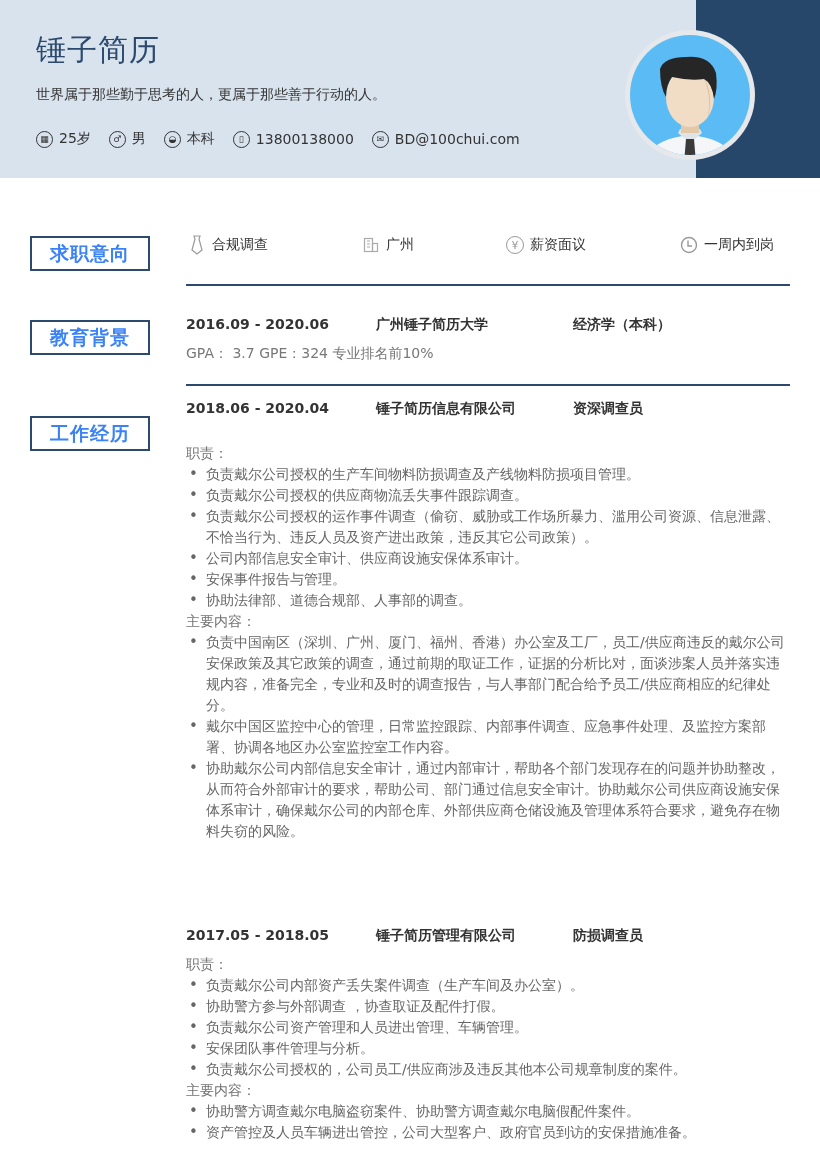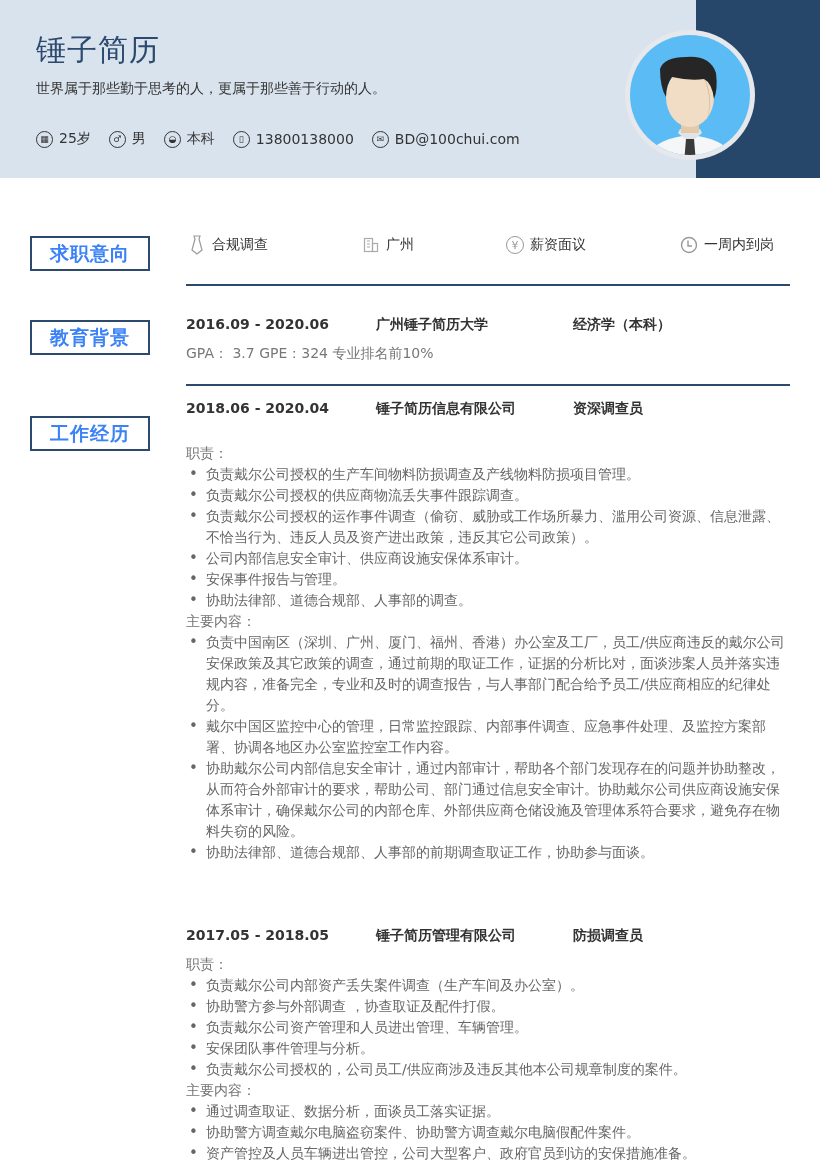--- a/index.html
+++ b/index.html
@@ -2,21 +2,21 @@
 <html><head>
 <meta charset="utf-8">
 <style>
   * { box-sizing: border-box; margin: 0; padding: 0; }
   html, body { width: 820px; height: 1160px; overflow: hidden; background: #ffffff; }
   body { font-family: "DejaVu Sans", "Liberation Sans", sans-serif; color: #555; position: relative; }
 
   .header { position: absolute; left: 0; top: 0; width: 820px; height: 178px; background: #d9e3ee; }
   .header-dark { position: absolute; right: 0; top: 0; width: 124px; height: 178px; background: #26466a; }
   .name { position: absolute; left: 36px; top: 30px; font-size: 30px; color: #2b4a6e; letter-spacing: 1px; }
-  .motto { position: absolute; left: 36px; top: 80px; font-size: 14px; color: #333; }
+  .motto { position: absolute; left: 36px; top: 86px; font-size: 14px; color: #333; }
   .info-row { position: absolute; left: 36px; top: 130px; display: flex; align-items: center; font-size: 14px; color: #333; }
   .info-item { display: flex; align-items: center; margin-right: 18px; }
   .info-icon { width: 17px; height: 17px; border: 1.3px solid #333; border-radius: 50%; display: inline-flex; align-items: center; justify-content: center; font-size: 9px; margin-right: 6px; color: #333; }
 
   .avatar { position: absolute; left: 625px; top: 30px; width: 130px; height: 130px; border-radius: 50%; background: #e6e8eb; padding: 5px; }
   .avatar svg { display: block; }
 
   .section-label { position: absolute; left: 30px; width: 120px; height: 35px; border: 2.5px solid #2b4a6e; display: flex; align-items: center; justify-content: center; font-size: 19px; font-weight: bold; color: #3b82f6; letter-spacing: 1px; background: #fff; }
 
   .rule { position: absolute; left: 186px; width: 604px; height: 1.5px; background: #2b4a6e; }
@@ -150,37 +150,35 @@
     <li>负责戴尔公司授权的运作事件调查（偷窃、威胁或工作场所暴力、滥用公司资源、信息泄露、不恰当行为、违反人员及资产进出政策，违反其它公司政策）。</li>
     <li>公司内部信息安全审计、供应商设施安保体系审计。</li>
     <li>安保事件报告与管理。</li>
     <li>协助法律部、道德合规部、人事部的调查。</li>
   </ul>
   <div class="lbl">主要内容：</div>
   <ul>
     <li>负责中国南区（深圳、广州、厦门、福州、香港）办公室及工厂，员工/供应商违反的戴尔公司安保政策及其它政策的调查，通过前期的取证工作，证据的分析比对，面谈涉案人员并落实违规内容，准备完全，专业和及时的调查报告，与人事部门配合给予员工/供应商相应的纪律处分。</li>
     <li>戴尔中国区监控中心的管理，日常监控跟踪、内部事件调查、应急事件处理、及监控方案部署、协调各地区办公室监控室工作内容。</li>
     <li>协助戴尔公司内部信息安全审计，通过内部审计，帮助各个部门发现存在的问题并协助整改，从而符合外部审计的要求，帮助公司、部门通过信息安全审计。协助戴尔公司供应商设施安保体系审计，确保戴尔公司的内部仓库、外部供应商仓储设施及管理体系符合要求，避免存在物料失窃的风险。</li>
-    <li>协助法律部、道德合规部、人事部的前期调查取证工作，协助参与面谈。</li>
   </ul>
 </div>
 
 <div class="row-head" style="top:927px;">
   <span class="c1">2017.05 - 2018.05</span>
   <span class="c2">锤子简历管理有限公司</span>
   <span>防损调查员</span>
 </div>
 <div class="work" style="top:954px;">
   <div class="lbl">职责：</div>
   <ul>
     <li>负责戴尔公司内部资产丢失案件调查（生产车间及办公室）。</li>
     <li>协助警方参与外部调查 ，协查取证及配件打假。</li>
     <li>负责戴尔公司资产管理和人员进出管理、车辆管理。</li>
     <li>安保团队事件管理与分析。</li>
     <li>负责戴尔公司授权的，公司员工/供应商涉及违反其他本公司规章制度的案件。</li>
   </ul>
   <div class="lbl"> 主要内容：</div>
   <ul>
-    <li>通过调查取证、数据分析，面谈员工落实证据。</li>
     <li>协助警方调查戴尔电脑盗窃案件、协助警方调查戴尔电脑假配件案件。</li>
     <li>资产管控及人员车辆进出管控，公司大型客户、政府官员到访的安保措施准备。</li>
   </ul>
 </div>
 
 </body></html>

